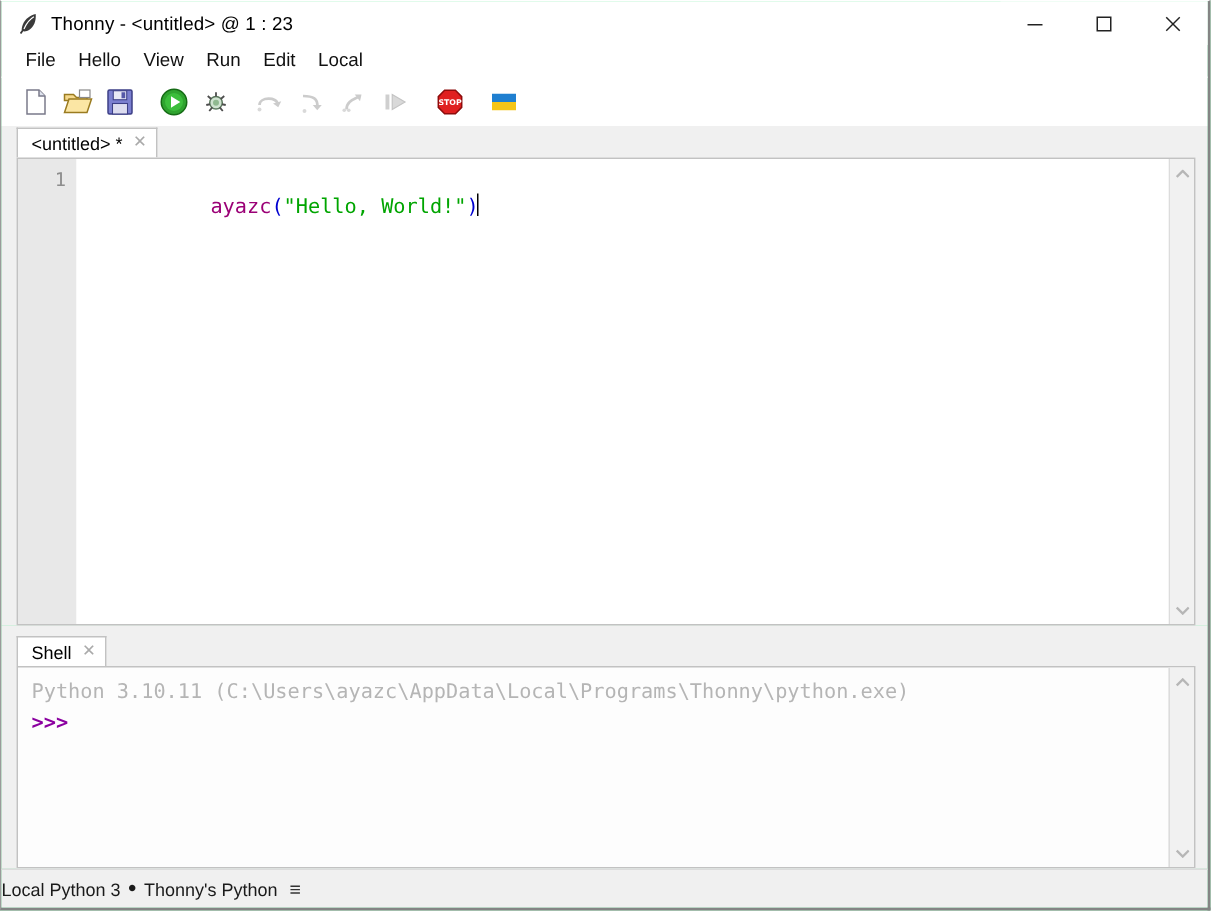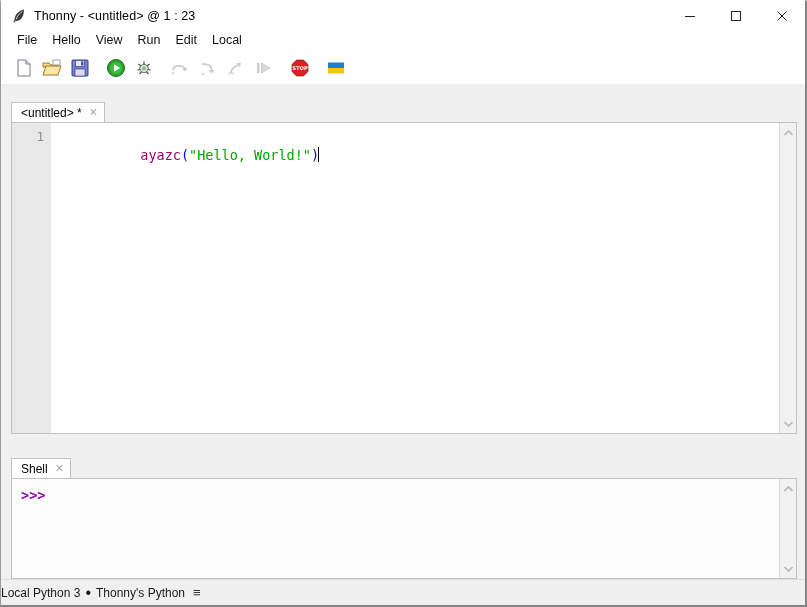--- a/index.html
+++ b/index.html
@@ -104,21 +104,21 @@
   }
   .tb-gap { width: 8px; flex: 0 0 auto; }
 
   
   .editor-area {
     flex: 0 0 auto;
     background: #f0f0f0;
     padding: 0 8px 0 10px;
   }
   .tabstrip {
-    height: 38px;
+    height: 21px;
     display: flex;
     align-items: flex-end;
     position: relative;
   }
   .tabstrip::after {
     content: "";
     position: absolute;
     left: 0; right: 0; bottom: 0;
     height: 0;
   }
@@ -451,20 +451,21 @@
   <div class="shell-area">
     <div class="tabstrip">
       <div class="tab">
         <span class="tab-label">Shell</span>
         <span class="tab-close">✕</span>
       </div>
     </div>
 
     <div class="shell-pane">
       <div class="shell-text">
+        <div class="shell-line shell-banner" style="color: rgb(181, 181, 181);">Python 3.10.11 (C:\Users\ayazc\AppData\Local\Programs\Thonny\python.exe)</div>
         <div class="shell-line shell-prompt" style="color: rgb(139, 0, 160);">&gt;&gt;&gt;</div>
       </div>
 
       <div class="vscroll">
         <div class="scroll-arrow">
           <svg width="9" height="7" viewBox="0 0 9 7">
               <path d="M0.5 5 L4.5 1 L8.5 5" fill="none" stroke="#b6b6b6" stroke-width="1.6"></path>
             </svg>
         </div>
         <div class="scroll-thumb"></div>

